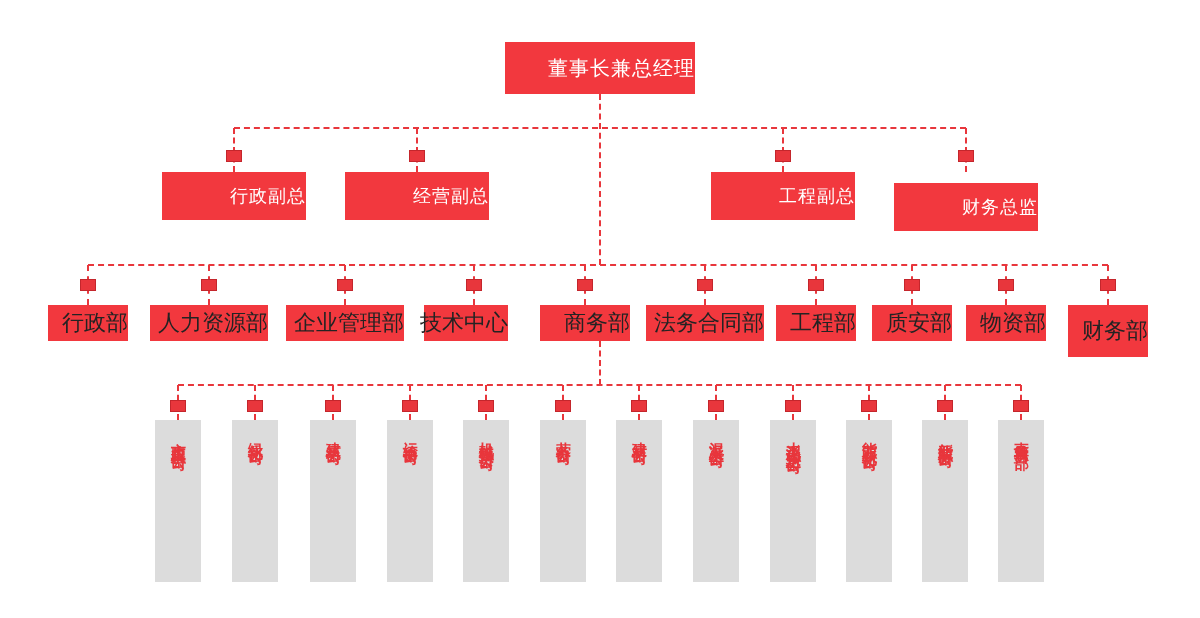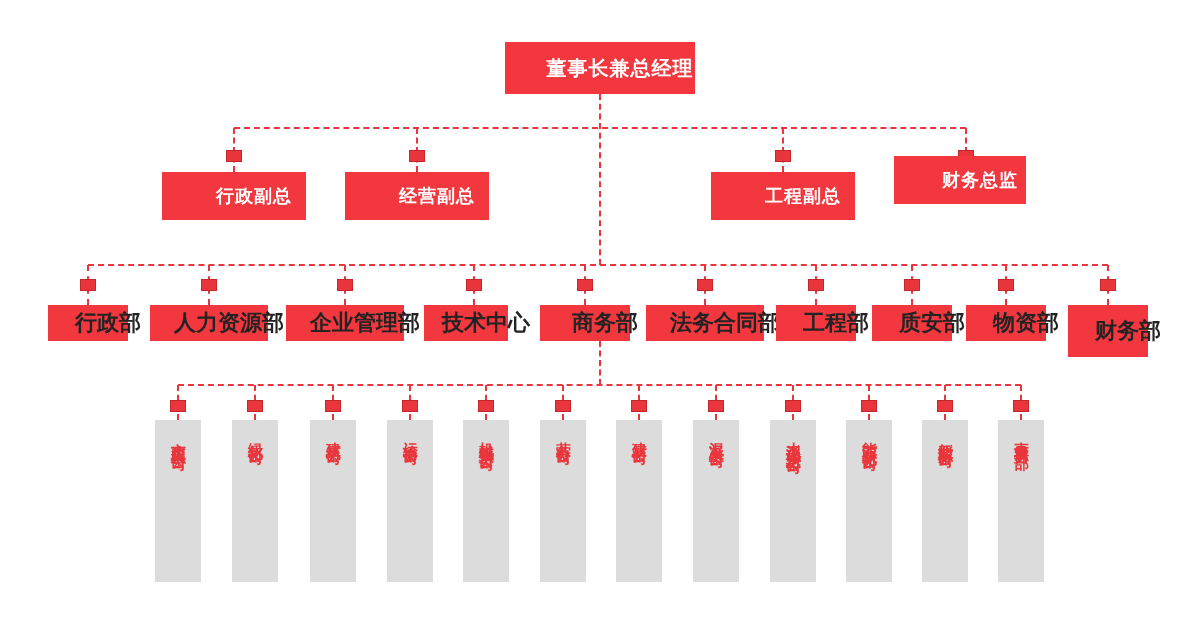--- a/index.html
+++ b/index.html
@@ -27,22 +27,22 @@
   .cnode {
     position:absolute; width:16px; height:12px;
     background:var(--line,#e8363c);
     border:1px solid #c4262c;
   }
   
   .box {
     position:absolute;
     background:var(--node-fill,#f2383e);
     color:var(--node-text,#ffffff);
-    display:flex; align-items:center; justify-content:center;
-    font-weight:bold;
+    display:flex; align-items:center; justify-content:flex-end;
+    font-weight:normal;
     white-space:nowrap;
     padding-left:40px;
   }
   .box.l1 { font-size:20px; letter-spacing:1px; }
   .box.l2 { font-size:18px; letter-spacing:1px; }
   .box.l3 { font-size:22px; color:var(--dept-text,#232323); }
   
   .gbox {
     position:absolute;
     width:46px; height:162px;
@@ -129,21 +129,21 @@
 
   <div class="box l2" style="left:162px;top:172px;width:144px;height:48px">
     <span>行政副总</span>
   </div>
   <div class="box l2" style="left:345px;top:172px;width:144px;height:48px">
     <span>经营副总</span>
   </div>
   <div class="box l2" style="left:711px;top:172px;width:144px;height:48px">
     <span>工程副总</span>
   </div>
-  <div class="box l2" style="left:894px;top:156px;width:132px;height:48px">
+  <div class="box l2" style="left:894px;top:183px;width:144px;height:48px">
     <span>财务总监</span>
   </div>
 
   <div class="box l3" style="left:48px;top:305px;width:80px;height:36px">
     <span>行政部</span>
   </div>
   <div class="box l3" style="left:150px;top:305px;width:118px;height:36px">
     <span>人力资源部</span>
   </div>
   <div class="box l3" style="left:286px;top:305px;width:118px;height:36px">

